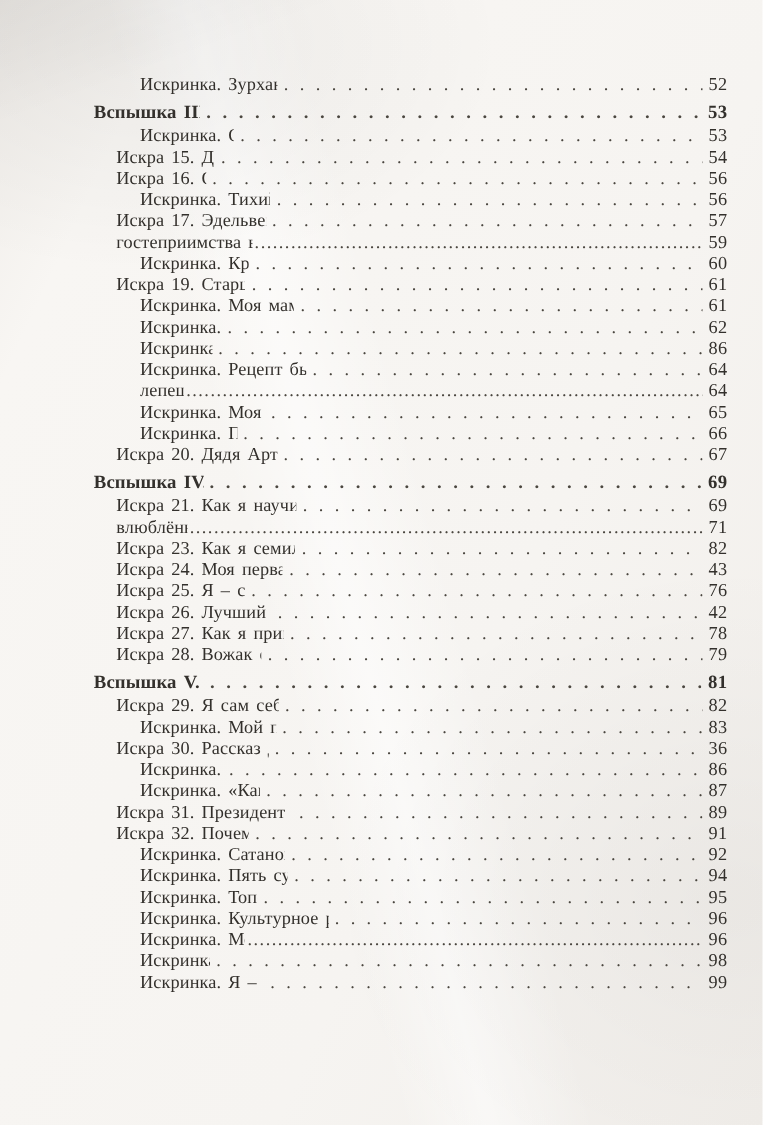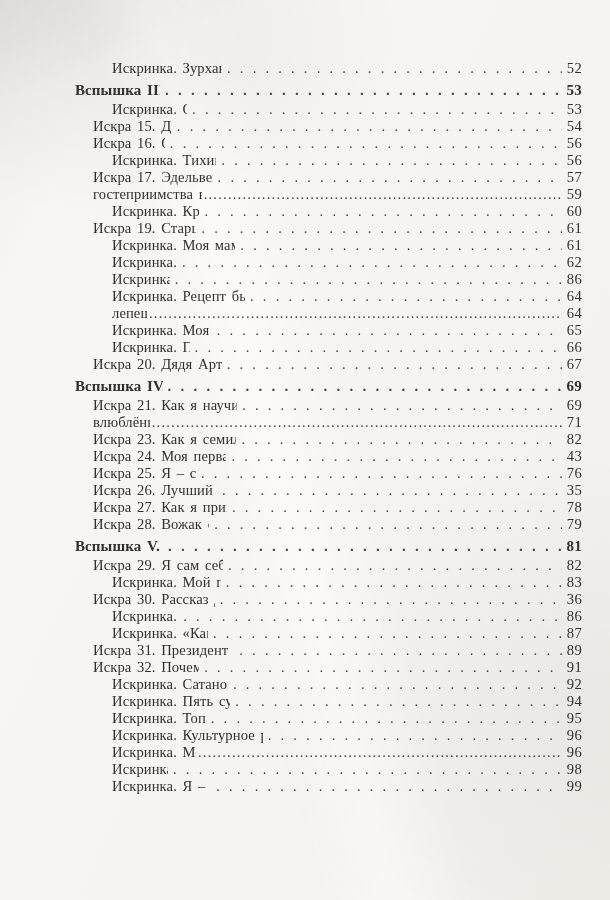--- a/index.html
+++ b/index.html
@@ -189,21 +189,21 @@
         <span class="pg">43</span>
       </div>
       <div class="row indent1">
         <span class="txt">Искра 25. Я – сказочный сапожник</span>
         <span class="leader spaced"></span>
         <span class="pg">76</span>
       </div>
       <div class="row indent1">
         <span class="txt">Искра 26. Лучший мой подарок в Новый год</span>
         <span class="leader spaced"></span>
-        <span class="pg">35</span>
+        <span class="pg">42</span>
       </div>
       <div class="row indent1">
         <span class="txt">Искра 27. Как я приготовил голубя и... похоронил</span>
         <span class="leader spaced"></span>
         <span class="pg">78</span>
       </div>
       <div class="row indent1">
         <span class="txt">Искра 28. Вожак стаи отпустил мальчика</span>
         <span class="leader spaced"></span>
         <span class="pg">79</span>

